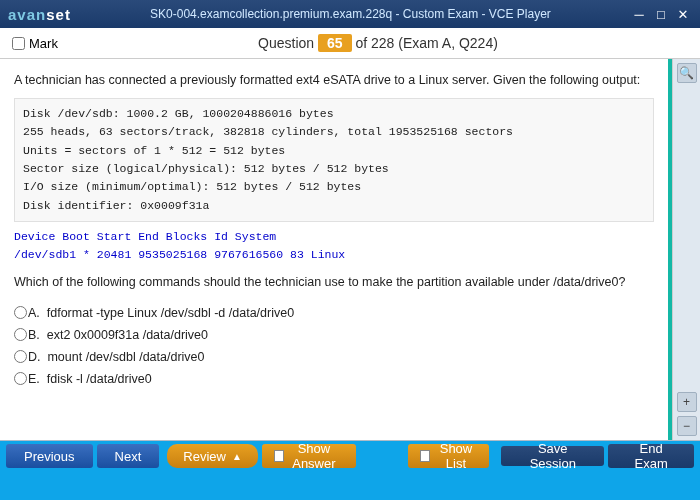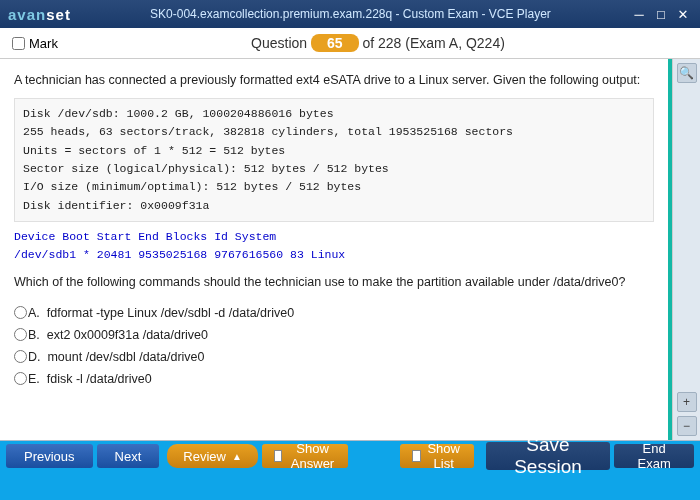--- a/index.html
+++ b/index.html
@@ -74,22 +74,22 @@
       flex: 1;
       text-align: center;
       font-size: 14px;
       color: #333;
     }
     .question-number-badge {
       display: inline-block;
       background: #e8a020;
       color: white;
       font-weight: bold;
-      padding: 1px 16px;
-      border-radius: 8px;
+      padding: 1px 9px;
+      border-radius: 2px;
       font-size: 14px;
     }
 
     
     .content-area {
       flex: 1;
       display: flex;
       overflow: hidden;
     }
 
@@ -239,21 +239,21 @@
       background: linear-gradient(to bottom, #e8a020, #c88010);
       color: white;
       border: none;
       padding: 5px 12px;
       font-size: 13px;
       cursor: pointer;
       border-radius: 3px;
       height: 24px;
       display: flex;
       align-items: center;
-      gap: 7px;
+      gap: 0;
     }
 
     .btn-show-list {
       background: linear-gradient(to bottom, #e8a020, #c88010);
       color: white;
       border: none;
       padding: 5px 12px;
       font-size: 13px;
       cursor: pointer;
       border-radius: 3px;
@@ -262,24 +262,24 @@
       align-items: center;
       gap: 5px;
       margin-left: 48px;
     }
 
     .btn-save-session {
       background: linear-gradient(to bottom, #2a4a7a, #1a3a6a);
       color: white;
       border: none;
       padding: 5px 16px;
-      font-size: 19px;
+      font-size: 13px;
       cursor: pointer;
       border-radius: 3px;
-      height: 28px;
+      height: 20px;
       display: flex;
       align-items: center;
     }
 
     .btn-end-exam {
       background: linear-gradient(to bottom, #2a4a7a, #1a3a6a);
       color: white;
       border: none;
       padding: 5px 16px;
       font-size: 13px;

